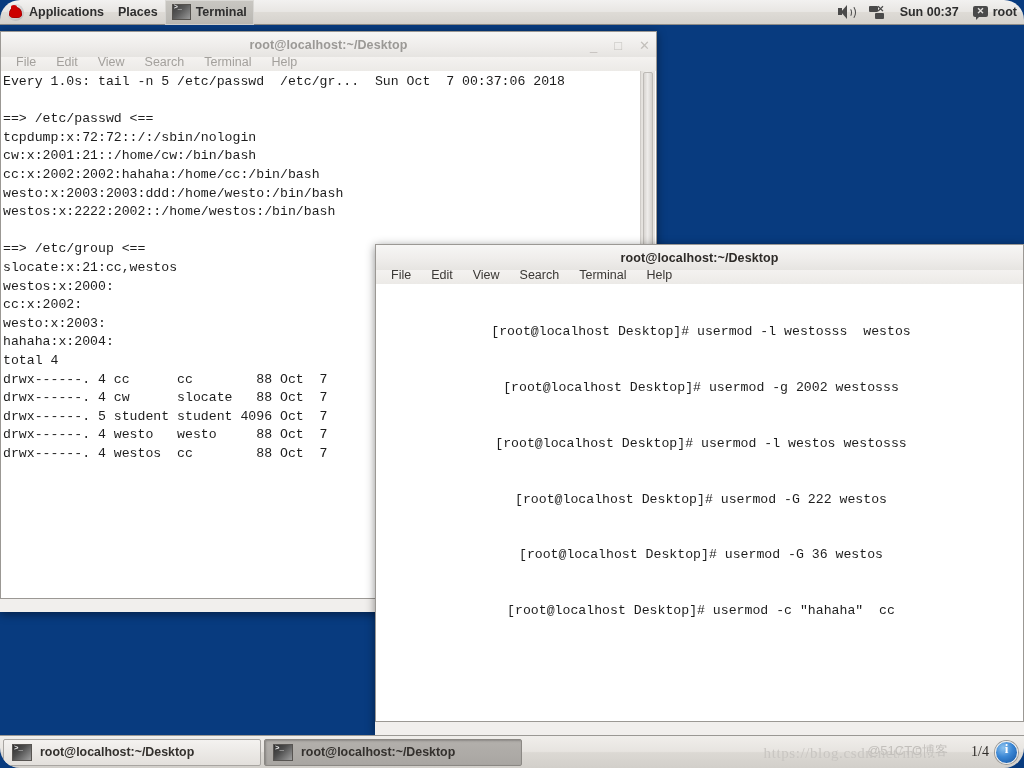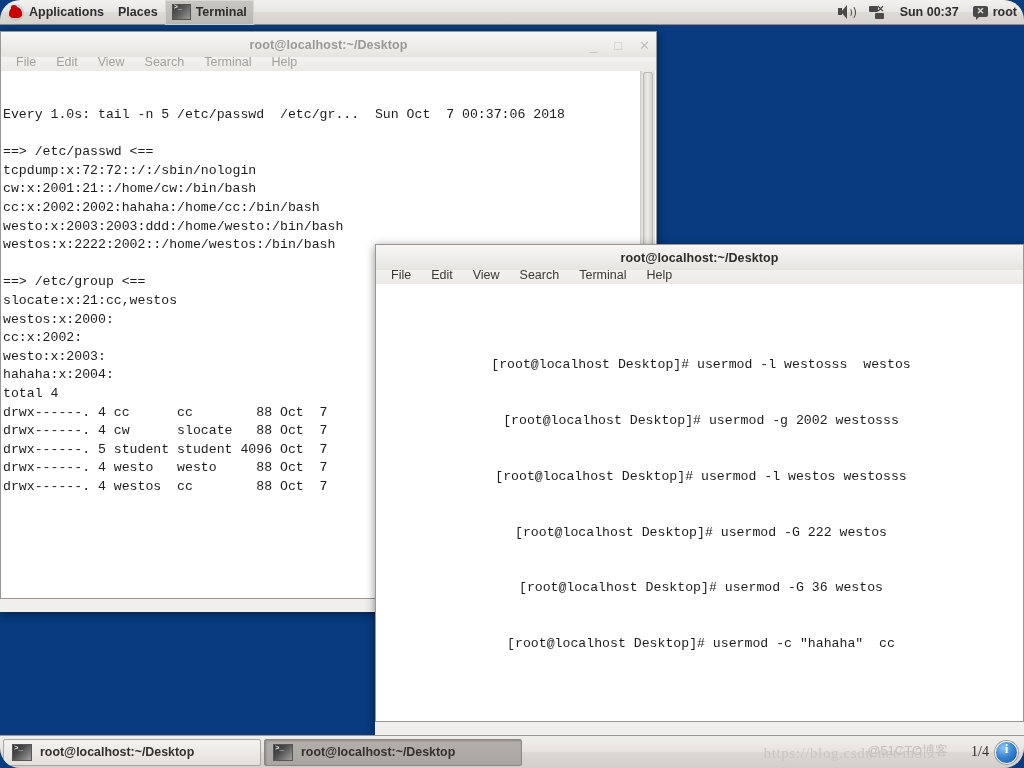--- a/index.html
+++ b/index.html
@@ -129,21 +129,20 @@
     position: relative;
     overflow: hidden;
   }
   .termtext {
     font-family: "Liberation Mono", "DejaVu Sans Mono", monospace;
     font-size: 13.2px;
     line-height: 18.6px;
     color: #1d1d1d;
     white-space: pre;
     padding: 2px 0 0 2px;
-    margin-top: 33px;
   }
   .scrollbar {
     position: absolute; right: 1px; top: 0; bottom: 0; width: 14px;
     background: linear-gradient(to right,#e2dfdb,#f0eeeb 40%,#e6e3df);
     border-left: 1px solid #cfccc8;
   }
   .scrollthumb {
     position: absolute; left: 2px; right: 2px; top: 1px; height: 97%;
     background: linear-gradient(to right,#d8d5d1,#eeecea 45%,#d4d1cd);
     border: 1px solid #bdbab6; border-radius: 2px;

